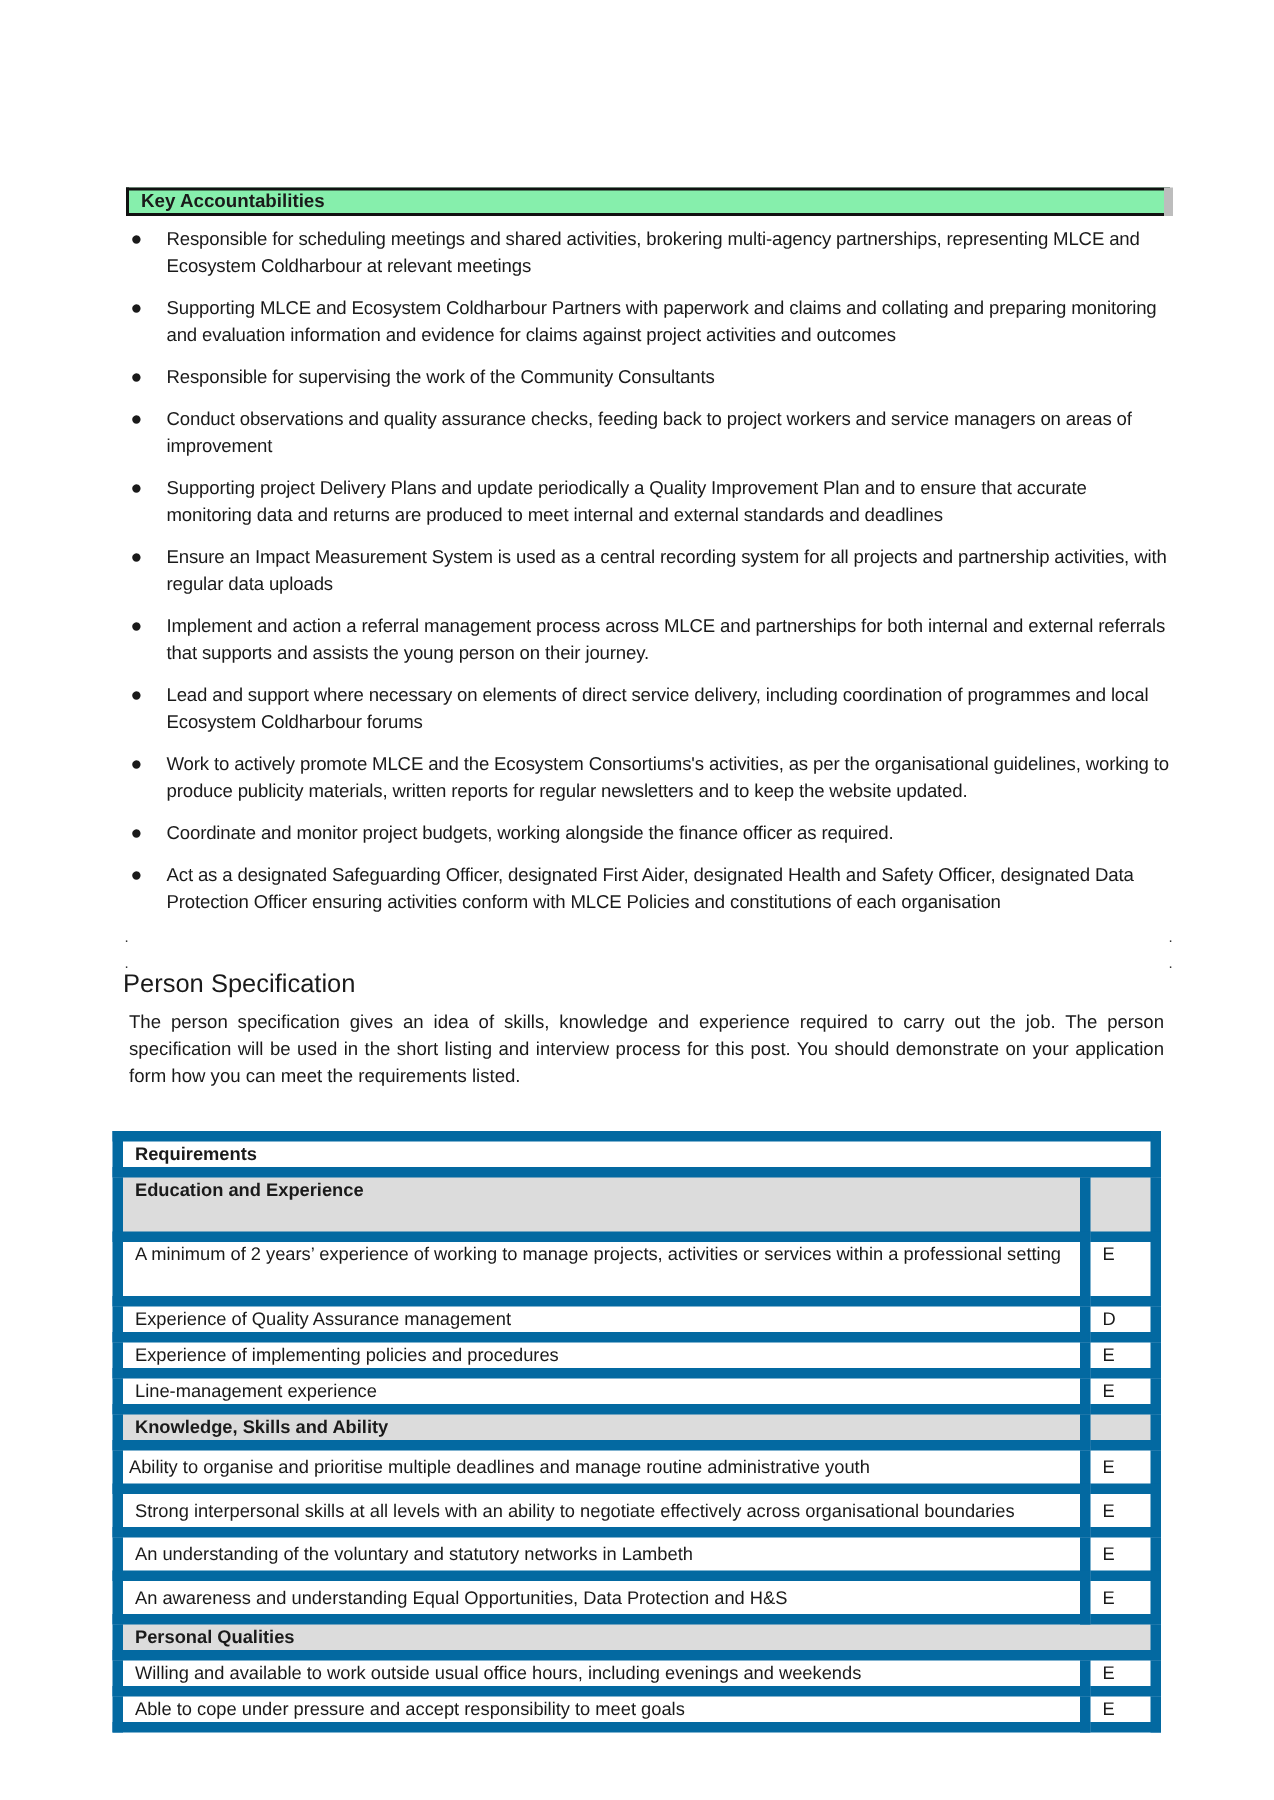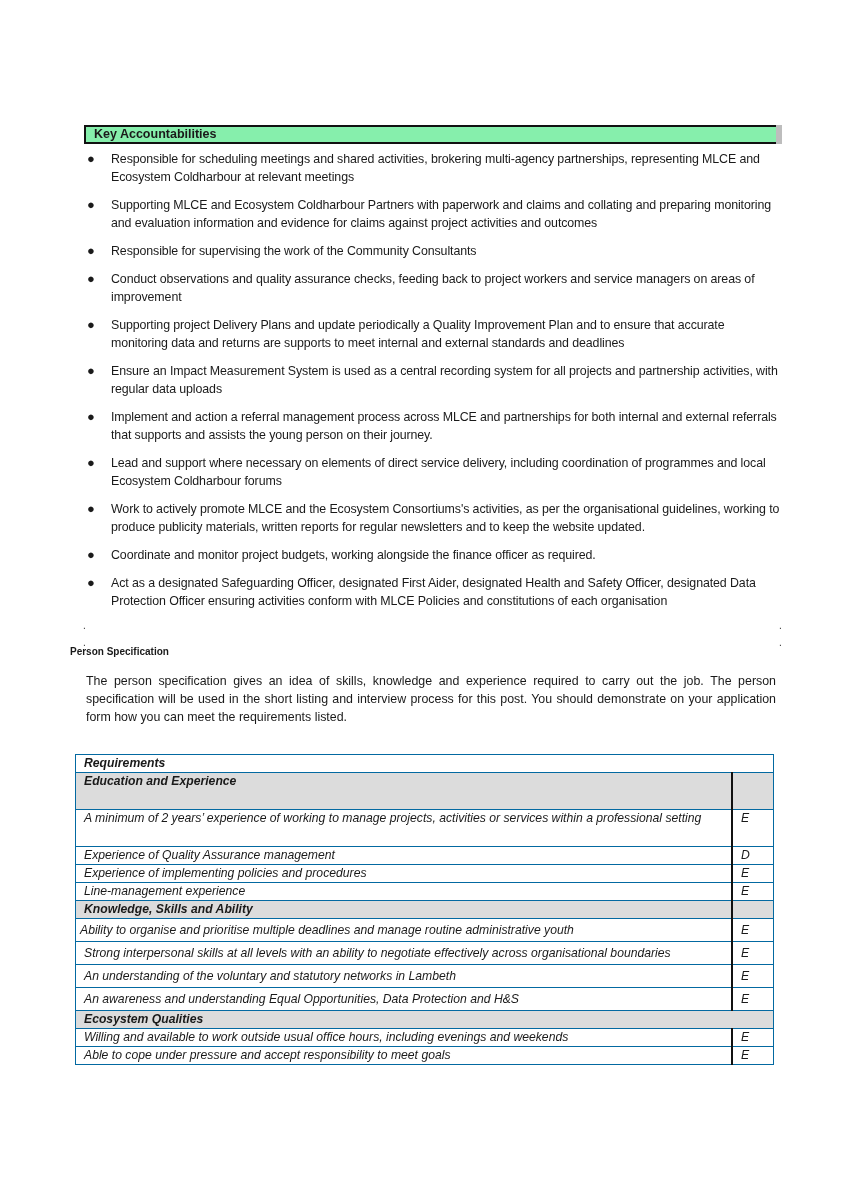--- a/index.html
+++ b/index.html
@@ -23,53 +23,53 @@
     }
     .bullets li {
       position: relative; padding-left: 27px; font-size: 12.4px;
       line-height: 18px; margin-bottom: 10px; letter-spacing: -0.1px;
     }
     .bullets li .dot {
       position: absolute; left: 3px; top: 0; font-size: 13px;
     }
     .stray-dot { position: absolute; font-size: 10px; color: #333; }
     .ps-title {
-      position: absolute; left: 70px; top: 646px; font-weight: bold; font-size: 10px;
+      position: absolute; left: 82px; top: 646px; font-weight: normal; font-size: 17px;
     }
     .ps-text {
       position: absolute; left: 86px; top: 672px; width: 690px;
       font-size: 12.4px; line-height: 18px; text-align: justify;
     }
     table.req {
       position: absolute; left: 75px; top: 754px; width: 699px;
       border-collapse: collapse; font-size: 12.2px;
     }
     table.req td {
-      border: 1px solid #0369a1; padding: 0 8px; vertical-align: top; line-height: 17px; font-style: italic;
+      border: 7px solid #0369a1; padding: 0 8px; vertical-align: top; line-height: 17px;
     }
     table.req td.code { width: 24px; padding-left: 8px; border-left: 2px solid #111; }
     table.req tr.section td { background: #dcdcdc; font-weight: bold; }
     table.req tr.top td { font-weight: bold; background: #fff; }
     table.req tr.tall td { height: 36px; }
     table.req tr.mid td { height: 22px; vertical-align: middle; }
   </style>
 </head>
 <body>
 
 <div class="ka-header">
   <span>Key Accountabilities</span>
   <span class="edge"></span>
 </div>
 
 <ul class="bullets">
   <li><span class="dot">●</span><span>Responsible for scheduling meetings and shared activities, brokering multi-agency partnerships, representing MLCE and Ecosystem Coldharbour at relevant meetings</span></li>
   <li><span class="dot">●</span><span>Supporting MLCE and Ecosystem Coldharbour Partners with paperwork and claims and collating and preparing monitoring and evaluation  information and evidence for claims against project activities and outcomes</span></li>
   <li><span class="dot">●</span><span>Responsible for supervising the work of the Community Consultants</span></li>
   <li><span class="dot">●</span><span>Conduct observations and quality assurance checks, feeding back to project workers and service managers on areas of improvement</span></li>
-  <li><span class="dot">●</span><span>Supporting project Delivery Plans and update periodically a Quality Improvement Plan and to ensure that accurate monitoring data and returns are supports to meet internal and external standards and deadlines</span></li>
+  <li><span class="dot">●</span><span>Supporting project Delivery Plans and update periodically a Quality Improvement Plan and to ensure that accurate monitoring data and returns are produced to meet internal and external standards and deadlines</span></li>
   <li><span class="dot">●</span><span>Ensure an Impact Measurement System is used as a central recording system for all projects and partnership activities, with regular data uploads</span></li>
   <li><span class="dot">●</span><span>Implement and action a referral management process across MLCE and partnerships for both internal and external referrals that  supports and assists the young person on their journey.</span></li>
   <li><span class="dot">●</span><span>Lead and support where necessary on elements of direct service delivery, including coordination of programmes and local Ecosystem Coldharbour  forums</span></li>
   <li><span class="dot">●</span><span>Work to actively promote MLCE and the Ecosystem Consortiums's activities, as per the organisational guidelines, working to produce publicity materials, written reports for regular newsletters and to keep the website updated.</span></li>
   <li><span class="dot">●</span><span>Coordinate and monitor project budgets, working alongside the finance officer as required.</span></li>
   <li><span class="dot">●</span><span>Act as a designated Safeguarding Officer, designated First Aider, designated Health and Safety Officer, designated Data Protection Officer ensuring activities conform with MLCE Policies and constitutions of each organisation</span></li>
 </ul>
 
 <span class="stray-dot" style="left:83px;top:620px;">.</span>
 <span class="stray-dot" style="left:779px;top:620px;">.</span>
@@ -121,21 +121,21 @@
   <tr class="mid">
     <td>An understanding of the voluntary and statutory networks in Lambeth</td>
     <td class="code">E</td>
   </tr>
   <tr class="mid">
     <td>An awareness and understanding Equal Opportunities, Data Protection and H&amp;S</td>
     <td class="code">E</td>
   </tr>
 
   <tr class="section">
-    <td colspan="2">Ecosystem Qualities</td>
+    <td colspan="2">Personal Qualities</td>
   </tr>
   <tr>
     <td>Willing and available to work outside usual office hours, including evenings and weekends</td>
     <td class="code">E</td>
   </tr>
   <tr>
     <td>Able to cope under pressure and accept responsibility to meet goals</td>
     <td class="code">E</td>
   </tr>
 </tbody>

